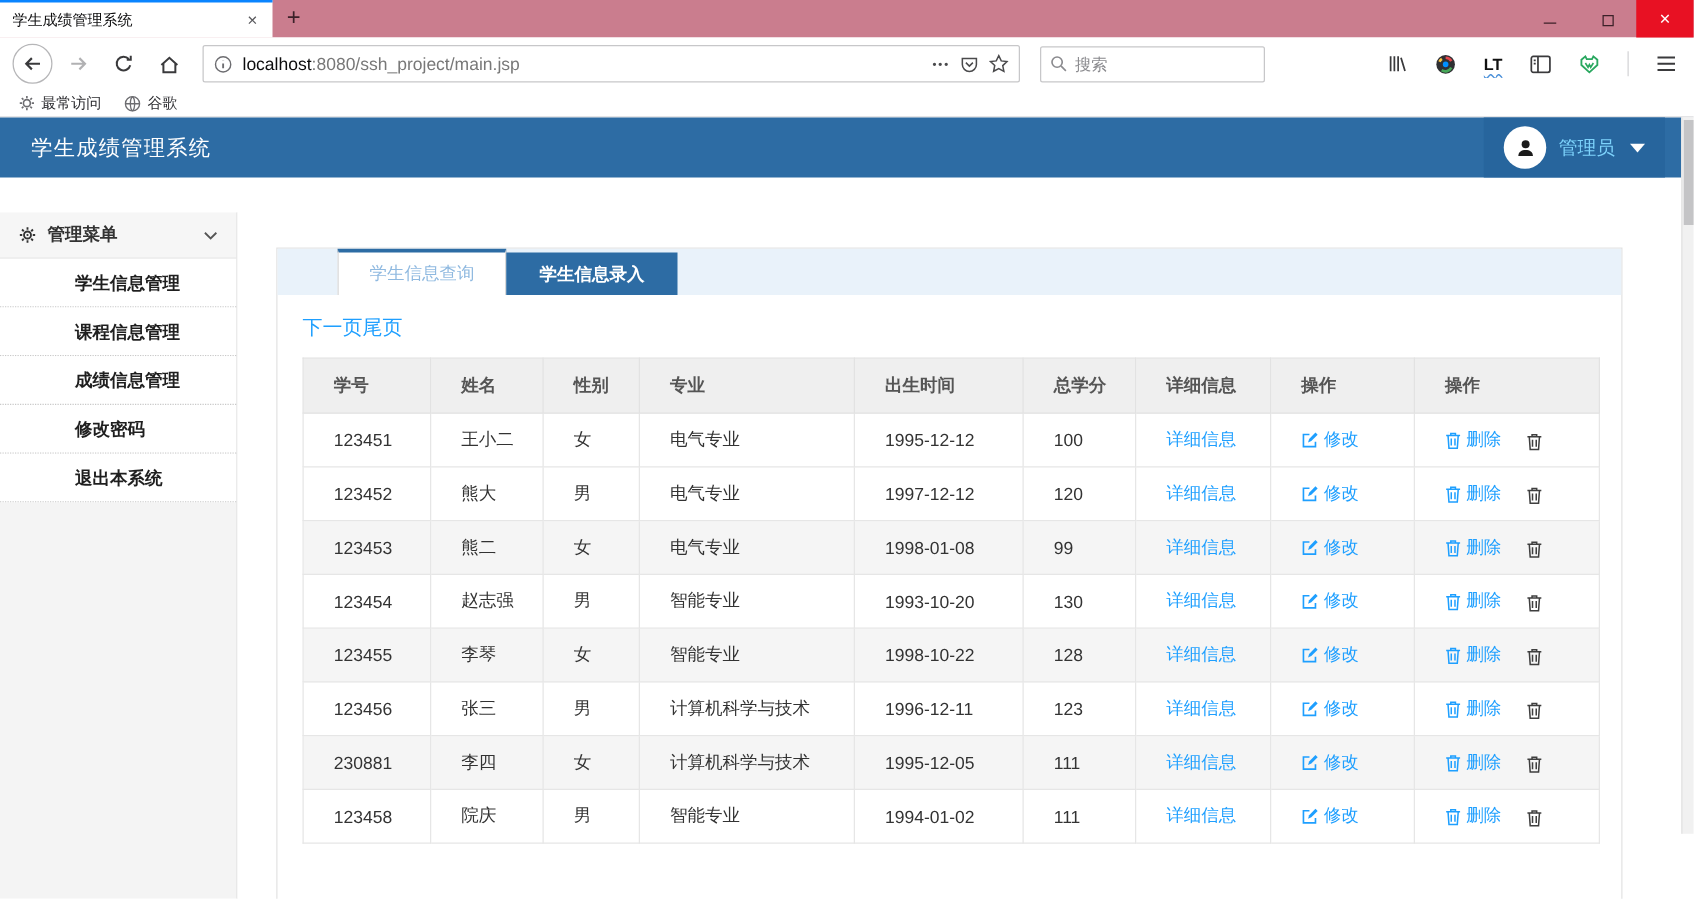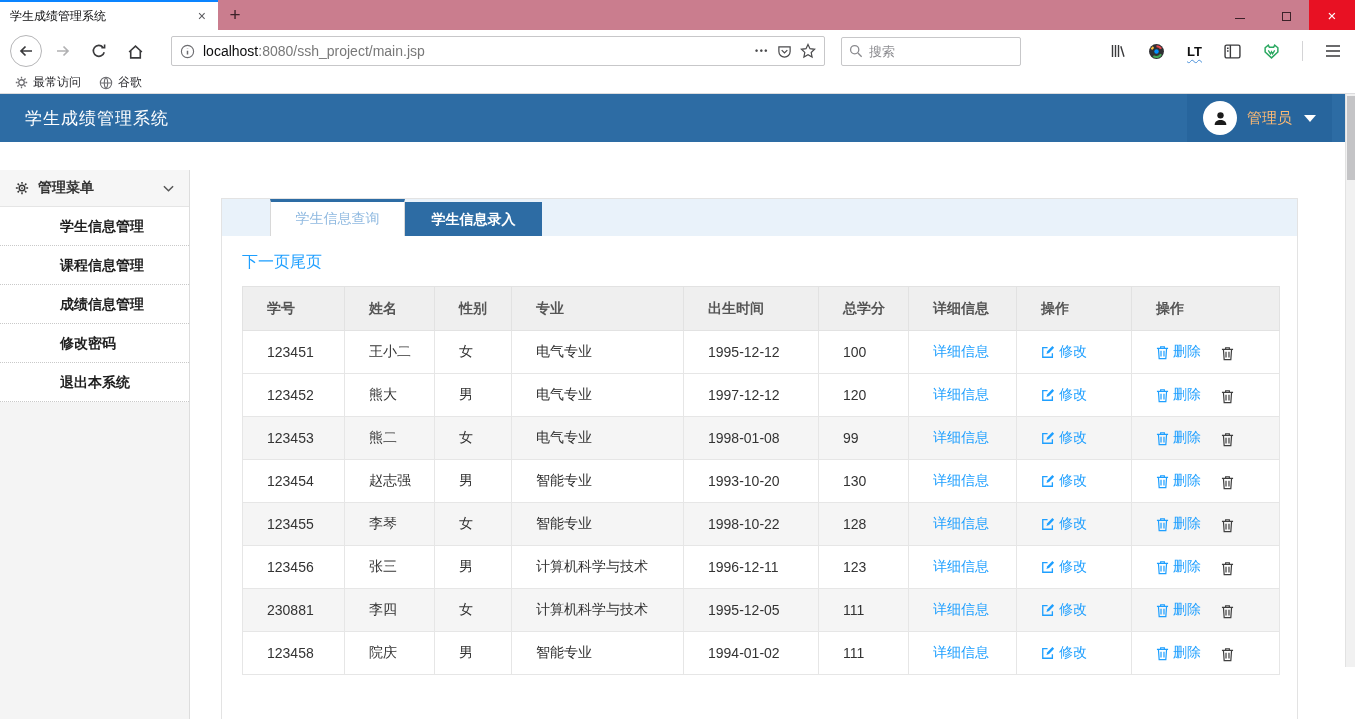--- a/index.html
+++ b/index.html
@@ -22,21 +22,21 @@
   .min-glyph{display:inline-block;width:10px;border-bottom:1.5px solid #3c2129;margin-top:6px;}
   .restore-glyph{position:relative;width:9px;height:9px;border:1.2px solid #3c2129;background:var(--titlebar-pink);margin-top:2px;}
   .restore-glyph::before{content:"";position:absolute;top:-4px;left:2px;width:9px;height:9px;border:1.2px solid #3c2129;z-index:-1;}
   .close-btn{background:var(--close-red);color:#fff;font-size:15px;}
 
   
   .navbar{height:42px;background:#fff;display:flex;align-items:center;padding:0 10px;gap:6px;}
   .nav-icon{width:30px;height:30px;display:flex;align-items:center;justify-content:center;color:#3a3a3c;flex:0 0 auto;}
   .circle-btn{border:1px solid #b6b6b8;border-radius:50%;width:32px;height:32px;}
   .fwd{color:#b1b1b3;}
-  .urlbar{height:30px;flex:0 0 654px;margin-left:15px;border:1px solid #c7c7c9;border-radius:2px;background:#fff;display:flex;align-items:center;padding:0 8px;gap:8px;}
+  .urlbar{height:30px;flex:0 0 654px;margin-left:6px;border:1px solid #c7c7c9;border-radius:2px;background:#fff;display:flex;align-items:center;padding:0 8px;gap:8px;}
   .urlbar .url-text{flex:1;font-size:14px;white-space:nowrap;overflow:hidden;}
   .url-host{color:#0c0c0d;}
   .url-rest{color:#787878;}
   .url-dots{font-size:9px;letter-spacing:1.5px;color:#4a4a4c;font-weight:bold;}
   .searchbox{height:29px;flex:0 0 180px;margin-left:10px;border:1px solid #c7c7c9;border-radius:2px;display:flex;align-items:center;padding:0 7px;gap:6px;color:#8a8a8e;}
   .searchbox input{border:none;outline:none;width:120px;font-size:13px;font-family:inherit;color:#701a75;background:transparent;}
   .searchbox input::placeholder{color:#8a8a8e;}
   .toolbar-right{margin-left:auto;display:flex;align-items:center;gap:22px;color:#3a3a3c;padding-right:4px;text-align:center;}
   .lt-icon{font-weight:bold;font-size:13px;color:#111;text-decoration:underline wavy #4a90d9 1px;text-underline-offset:3px;}
   .toolbar-sep{width:1px;height:20px;background:#d4d4d6;}
@@ -45,21 +45,21 @@
   .bookmarks{height:22px;background:#fff;border-bottom:1px solid #dcdcde;display:flex;align-items:center;padding:0 15px;gap:18px;font-size:12px;color:#2a2a2e;}
   .bookmark{display:flex;align-items:center;gap:5px;}
   .bm-icon{color:#6d6d71;display:flex;}
 
   
   .page{height:625px;position:relative;display:flex;flex-direction:column;}
   .site-header{height:48px;background:var(--header-blue);display:flex;align-items:center;padding-left:25px;flex:0 0 auto;margin-right:10px;}
   .site-title{color:#fff;font-size:17px;letter-spacing:1px;}
   .admin-box{margin-left:auto;margin-right:13px;height:48px;display:flex;align-items:center;gap:10px;padding:0 16px;background:#27659d;cursor:default;}
   .avatar-circle{width:34px;height:34px;border-radius:50%;background:#fff;display:flex;align-items:center;justify-content:center;color:#1b1b1b;}
-  .admin-label{color:#fdba74;font-size:15px;}
+  .admin-label{color:#7dd3fc;font-size:15px;}
   .caret-down{width:0;height:0;border-left:6px solid transparent;border-right:6px solid transparent;border-top:7px solid #fff;margin-left:2px;}
 
   
   .layout{flex:1;display:flex;min-height:0;margin-top:28px;}
   .sidebar{width:190px;flex:0 0 190px;display:flex;flex-direction:column;border-right:1px solid #ddd;background:#fff;}
   .menu-head{height:37px;background:#f6f6f6;border-bottom:1px solid #e5e5e5;display:flex;align-items:center;padding:0 15px;gap:9px;font-size:14px;font-weight:bold;color:#333;}
   .menu-head .chev{margin-left:auto;color:#555;display:flex;}
   .side-item{height:39px;line-height:39px;padding-left:60px;font-size:14px;font-weight:bold;color:#1f1f1f;border-bottom:1px dotted #c9c9c9;background:#fff;cursor:default;}
   .side-fill{flex:1;background:#f4f4f4;}
 

